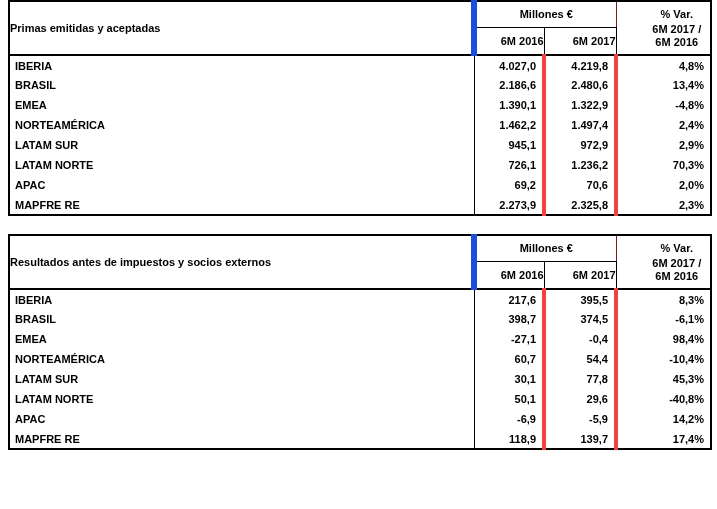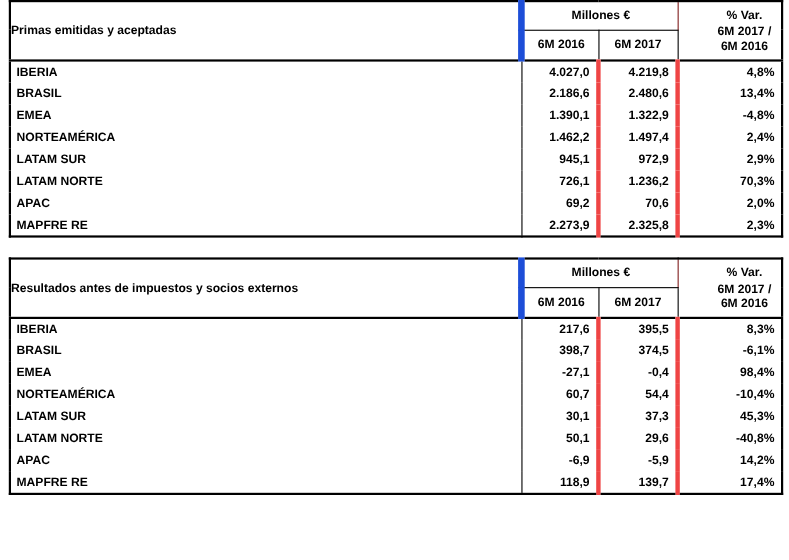--- a/index.html
+++ b/index.html
@@ -58,21 +58,21 @@
   }
   th.var-head {
     border-bottom: 2px solid #000;
     text-align: center;
     line-height: 13px;
     padding-left: 27px;
   }
   th.var-head .var-line1 { margin-bottom: 2px; }
   th.year-head {
     border-bottom: 2px solid #000;
-    text-align: center;
+    text-align: right;
   }
   th.year-head.y2016, th.year-head.y2017 { border-right: 1px solid #000; }
 
   tbody td { height: 20px; }
   td.cell-region {
     text-align: left;
     padding-left: 5px;
     border-right: 1px solid #000;
     margin-left: 24px;
   }
@@ -205,21 +205,21 @@
         </tr>
         <tr>
           <td class="cell-region">NORTEAMÉRICA</td>
           <td class="num-cell cell-2016">60,7</td>
           <td class="num-cell cell-2017">54,4</td>
           <td class="num-cell cell-var">-10,4%</td>
         </tr>
         <tr>
           <td class="cell-region">LATAM SUR</td>
           <td class="num-cell cell-2016">30,1</td>
-          <td class="num-cell cell-2017">37,3</td>
+          <td class="num-cell cell-2017">77,8</td>
           <td class="num-cell cell-var">45,3%</td>
         </tr>
         <tr>
           <td class="cell-region">LATAM NORTE</td>
           <td class="num-cell cell-2016">50,1</td>
           <td class="num-cell cell-2017">29,6</td>
           <td class="num-cell cell-var">-40,8%</td>
         </tr>
         <tr>
           <td class="cell-region">APAC</td>

